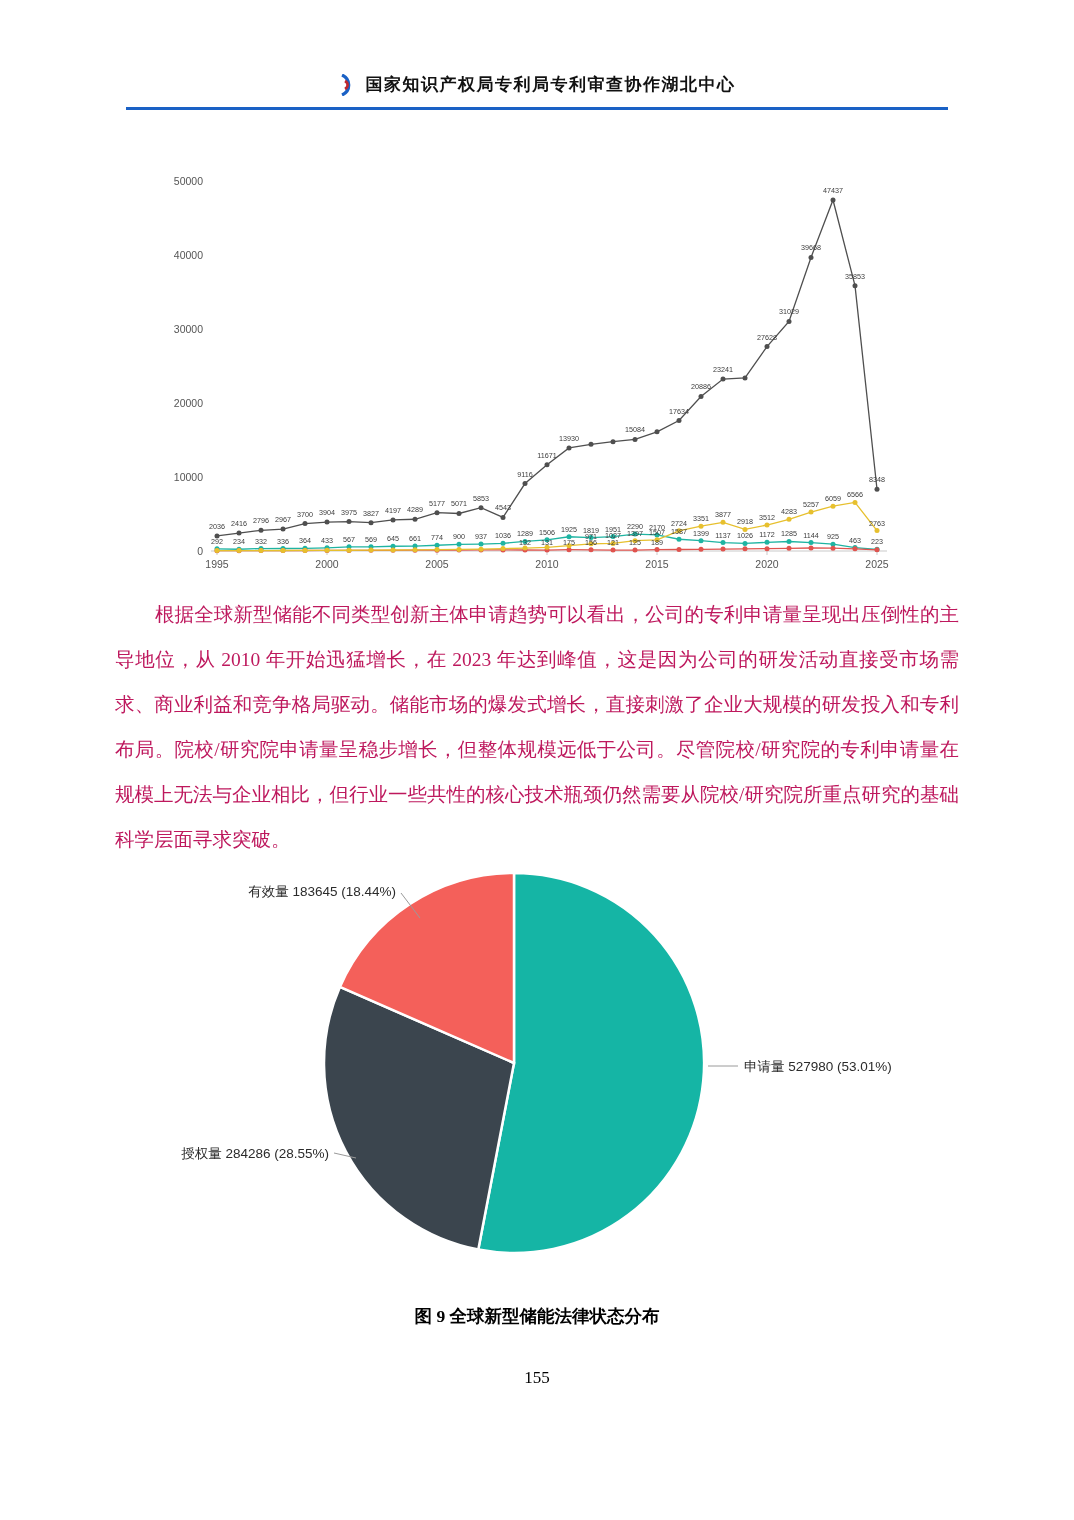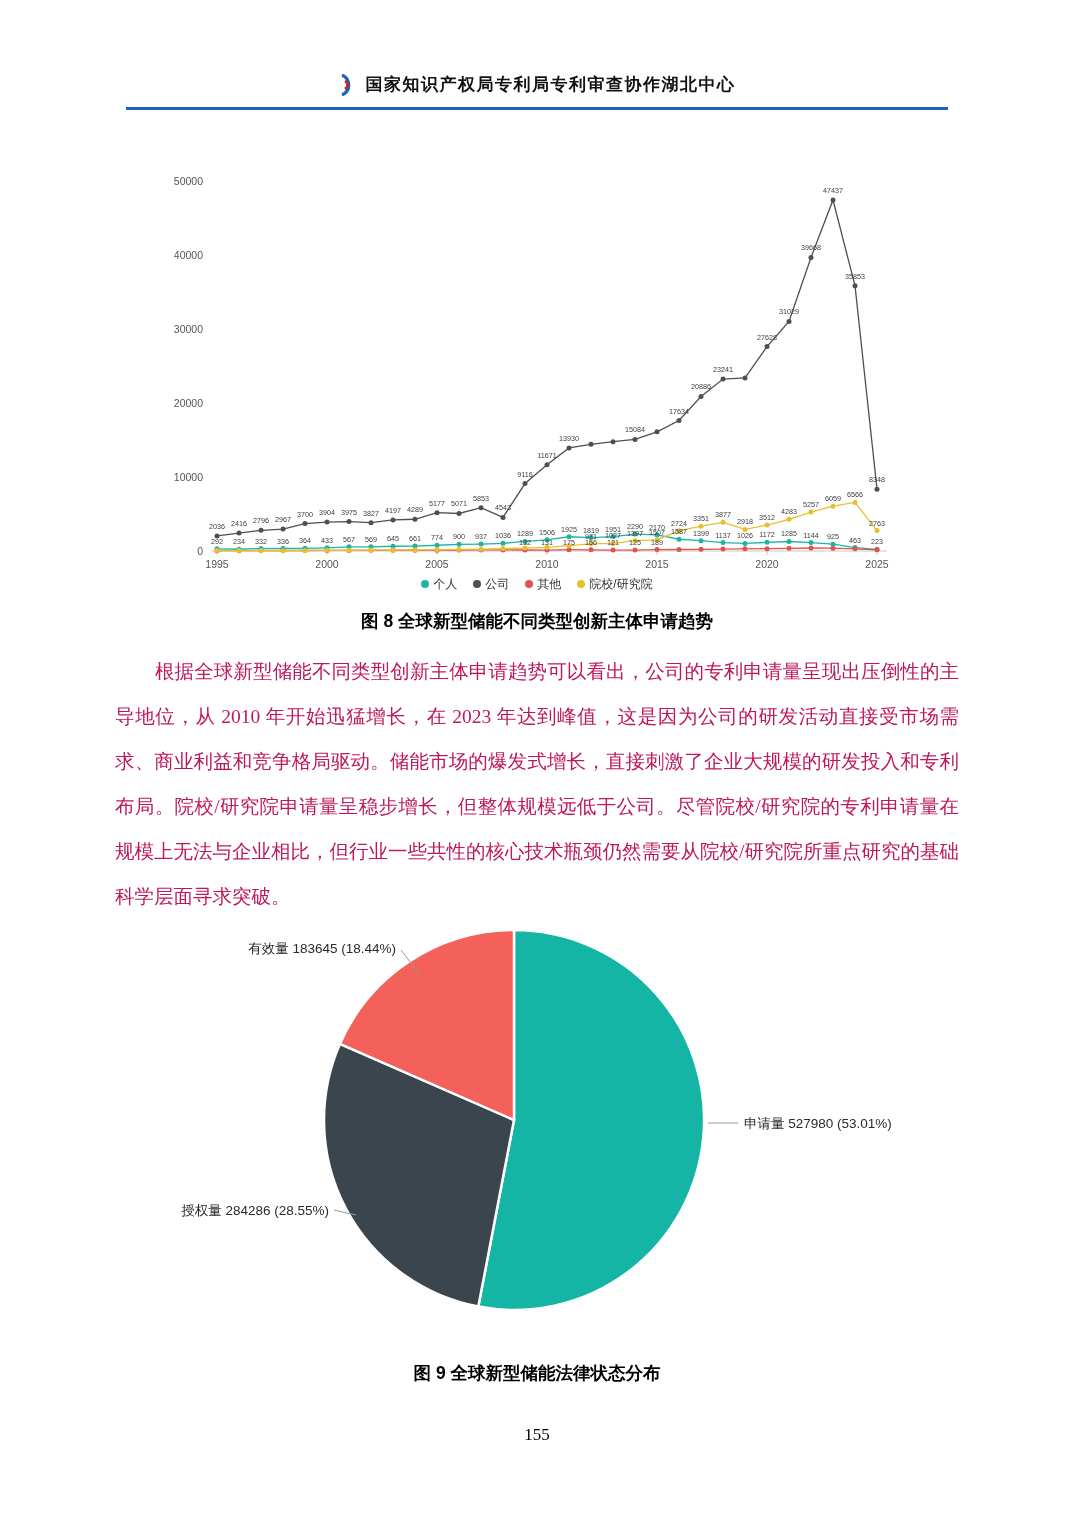--- a/index.html
+++ b/index.html
@@ -16,21 +16,21 @@
   .fig8{margin-top:46px;}
   .fig8 svg{display:block;}
   .legend{display:flex;justify-content:center;gap:16px;margin-top:0px;
           font-family:"Liberation Sans",sans-serif;font-size:12px;color:#333;}
   .legend-item{display:inline-flex;align-items:center;gap:4px;}
   .legend .dot{width:8px;height:8px;border-radius:50%;display:inline-block;}
 
   figcaption,.caption{text-align:center;font-family:"Liberation Sans",sans-serif;
           font-weight:700;font-size:17.5px;color:#000;}
   .fig8 figcaption{margin-top:16px;}
-  .fig9 figcaption{margin-top:34px;}
+  .fig9 figcaption{margin-top:34px;font-family:Liberation Serif, serif;}
 
   .body-text{margin:16px 1px 0;font-size:19.5px;line-height:45px;text-align:justify;
              text-indent:2.05em;color:#be185d;}
 
   .fig9{margin-top:4px;}
   .page-number{text-align:center;margin-top:40px;font-size:17px;color:#000;}
 </style>
 </head>
 <body>
 
@@ -272,39 +272,20 @@
           <text x="587" y="365.2026" text-anchor="middle" font-size="7.2" font-family="Liberation Sans, sans-serif" fill="#3c3c3c">3351</text>
           <text x="609" y="361.3102" text-anchor="middle" font-size="7.2" font-family="Liberation Sans, sans-serif" fill="#3c3c3c">3877</text>
           <text x="631" y="368.4068" text-anchor="middle" font-size="7.2" font-family="Liberation Sans, sans-serif" fill="#3c3c3c">2918</text>
           <text x="653" y="364.0112" text-anchor="middle" font-size="7.2" font-family="Liberation Sans, sans-serif" fill="#3c3c3c">3512</text>
           <text x="675" y="358.3058" text-anchor="middle" font-size="7.2" font-family="Liberation Sans, sans-serif" fill="#3c3c3c">4283</text>
           <text x="697" y="351.0982" text-anchor="middle" font-size="7.2" font-family="Liberation Sans, sans-serif" fill="#3c3c3c">5257</text>
           <text x="719" y="345.1634" text-anchor="middle" font-size="7.2" font-family="Liberation Sans, sans-serif" fill="#3c3c3c">6059</text>
           <text x="741" y="341.4116" text-anchor="middle" font-size="7.2" font-family="Liberation Sans, sans-serif" fill="#3c3c3c">6566</text>
           <text x="763" y="369.5538" text-anchor="middle" font-size="7.2" font-family="Liberation Sans, sans-serif" fill="#3c3c3c">2763</text>
         </svg>
-      <div id="line-legend" class="legend">
-          <span class="legend-item">
-            <span class="dot" style="background: rgb(31, 180, 162);"></span>
-            <span>个人</span>
-          </span>
-          <span class="legend-item">
-            <span class="dot" style="background: rgb(79, 79, 79);"></span>
-            <span>公司</span>
-          </span>
-          <span class="legend-item">
-            <span class="dot" style="background: rgb(224, 83, 78);"></span>
-            <span>其他</span>
-          </span>
-          <span class="legend-item">
-            <span class="dot" style="background: rgb(231, 192, 46);"></span>
-            <span>院校/研究院</span>
-          </span>
-        </div>
-      <figcaption>图 8 全球新型储能不同类型创新主体申请趋势</figcaption>
     </figure>
 
     <p class="body-text">根据全球新型储能不同类型创新主体申请趋势可以看出，公司的专利申请量呈现出压倒性的主导地位，从 2010 年开始迅猛增长，在 2023 年达到峰值，这是因为公司的研发活动直接受市场需求、商业利益和竞争格局驱动。储能市场的爆发式增长，直接刺激了企业大规模的研发投入和专利布局。院校/研究院申请量呈稳步增长，但整体规模远低于公司。尽管院校/研究院的专利申请量在规模上无法与企业相比，但行业一些共性的核心技术瓶颈仍然需要从院校/研究院所重点研究的基础科学层面寻求突破。</p>
 
     <figure class="fig9">
       <svg id="pie-chart" width="846" height="400" viewBox="0 0 846 400">
           <path d="M 400 197 L 400.0 7.0 A 190 190 0 1 1 364.3 383.6 Z" fill="#15b5a5" stroke="#ffffff" stroke-width="2.5"></path>
           <path d="M 400 197 L 364.3 383.6 A 190 190 0 0 1 225.9 120.9 Z" fill="#3b454e" stroke="#ffffff" stroke-width="2.5"></path>
           <path d="M 400 197 L 225.9 120.9 A 190 190 0 0 1 400.0 7.0 Z" fill="#f4605a" stroke="#ffffff" stroke-width="2.5"></path>
           <line x1="594" y1="200" x2="624" y2="200" stroke="#9a9a9a" stroke-width="1"></line>

